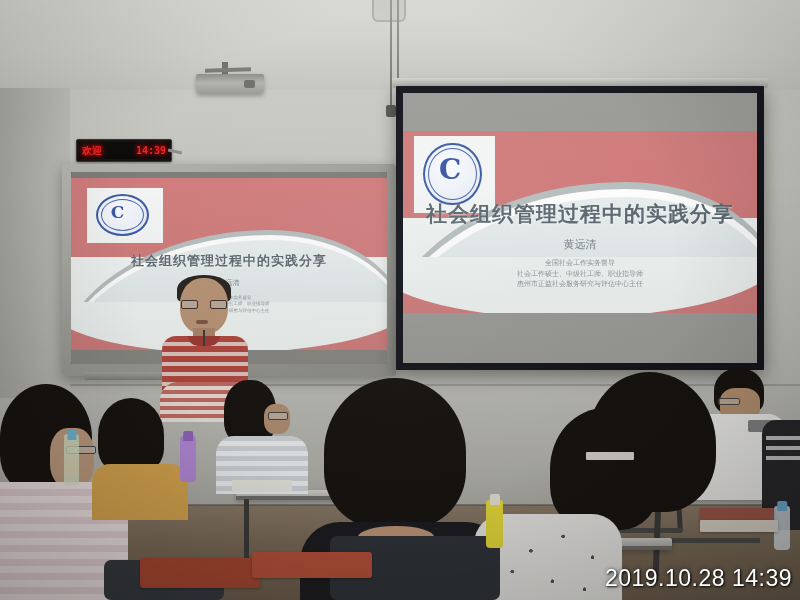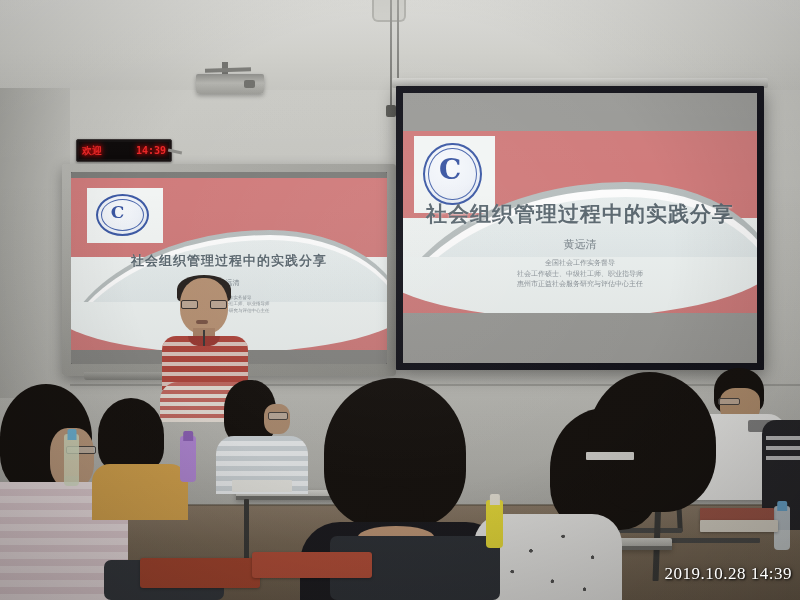--- a/index.html
+++ b/index.html
@@ -146,22 +146,22 @@
   .torso { position:absolute; border-radius:18px 18px 0 0; }
 
   
   .bottle { position:absolute; border-radius:3px 3px 4px 4px; }
   .bottle-cap { position:absolute; left:50%; transform:translateX(-50%);
                 width:60%; height:22%; background:#d8d8d4; border-radius:2px 2px 0 0; }
   .book { position:absolute; border-radius:1px; box-shadow:0 1px 3px rgba(0,0,0,.3); }
   .paper { position:absolute; background:#e9e9e4; border-radius:1px; }
 
   
-  .timestamp { position:absolute; right:8px; bottom:16px; color:#ffffff;
-                font-family:Liberation Serif, serif; font-size:17px;
+  .timestamp { position:absolute; right:8px; bottom:8px; color:#ffffff;
+                font-family:Liberation Sans, sans-serif; font-size:23px;
                 font-weight:normal; letter-spacing:.5px;
                 text-shadow:1px 1px 2px rgba(0,0,0,.85), 0 0 4px rgba(0,0,0,.6); }
 
   
   .grade { position:absolute; inset:0; pointer-events:none;
                 background:radial-gradient(ellipse at 50% 42%, rgba(255,255,255,.05) 0%,
                           rgba(0,0,0,0) 48%, rgba(0,0,0,.20) 100%); }
   .grade2 { position:absolute; inset:0; pointer-events:none;
                 background:linear-gradient(180deg, rgba(255,255,255,.04) 0%,
                           rgba(0,0,0,0) 30%, rgba(20,16,12,.16) 100%); }

